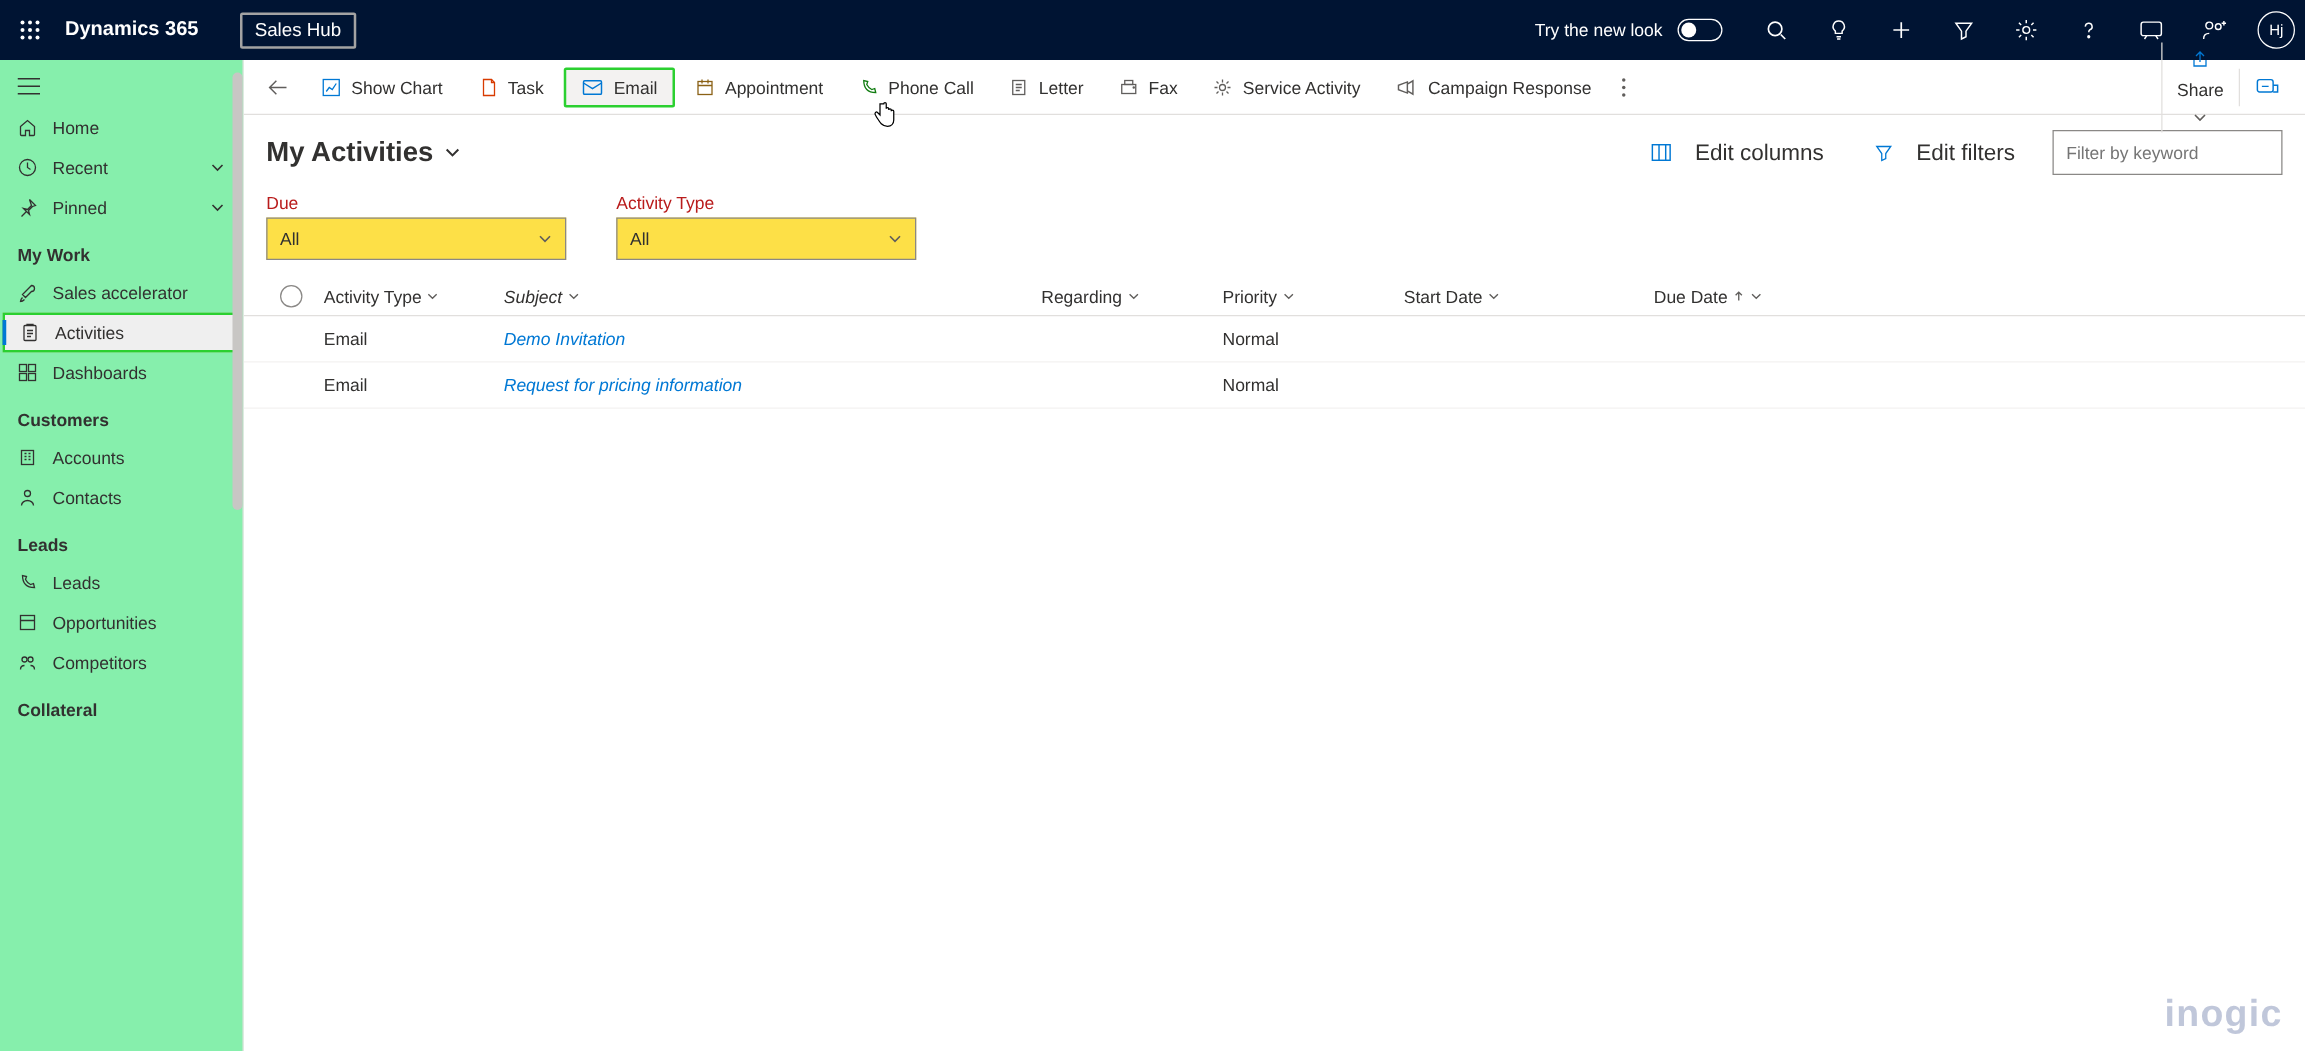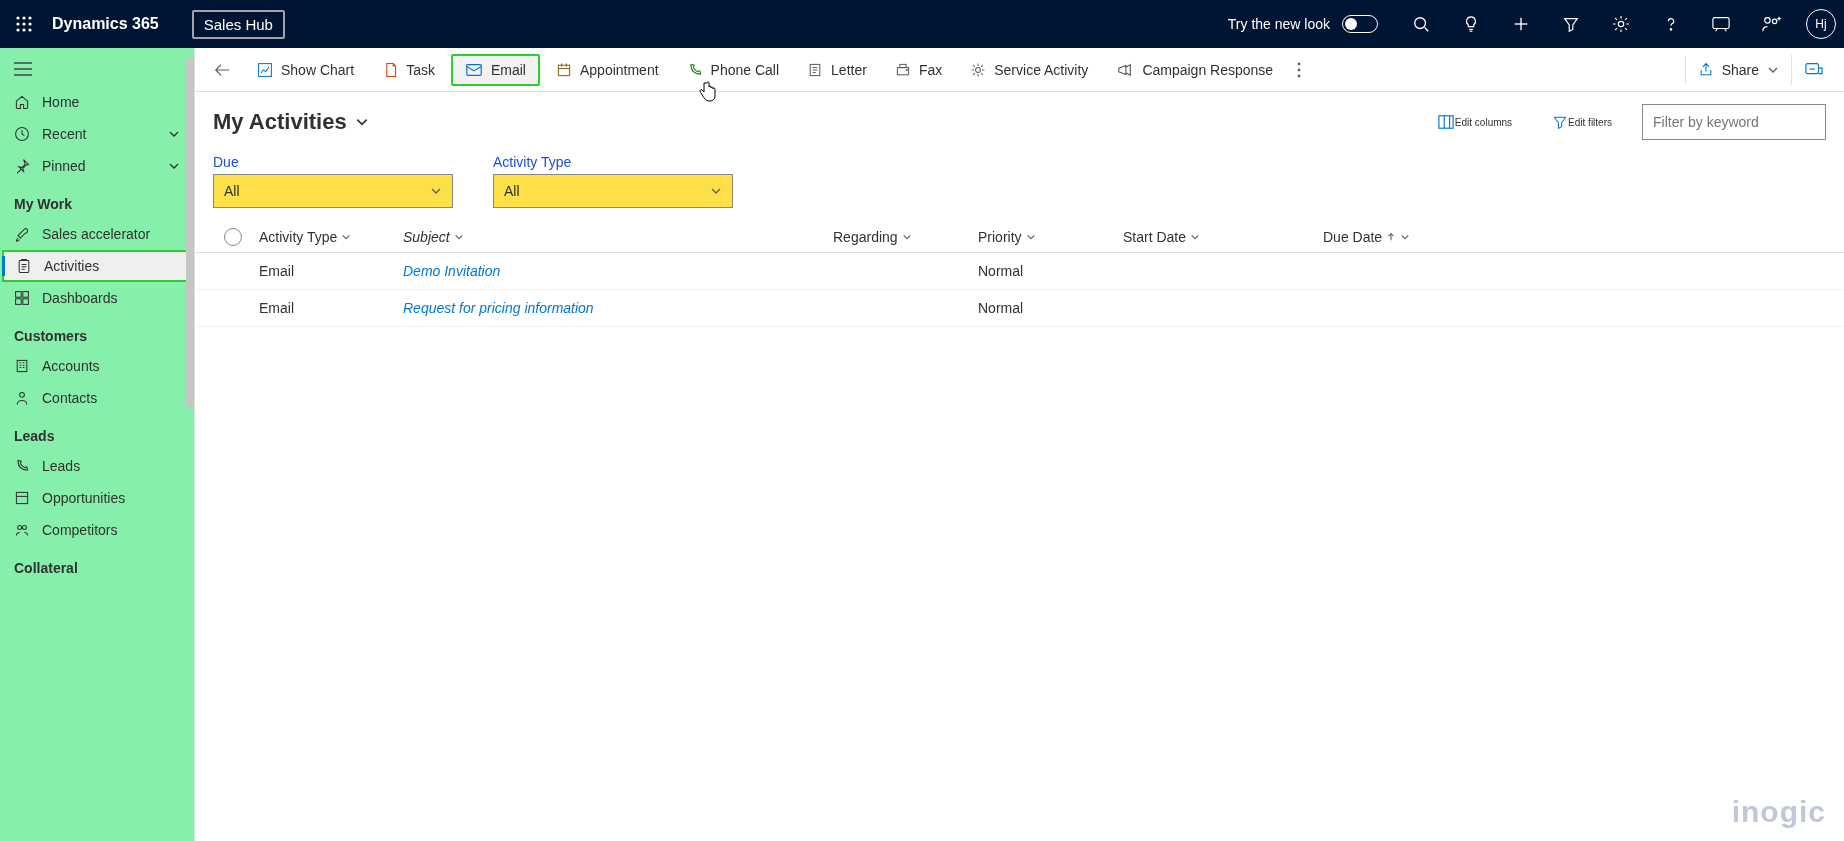--- a/index.html
+++ b/index.html
@@ -62,36 +62,36 @@
   .main { flex: 1; display: flex; flex-direction: column; background: #fff; position: relative; }
   .cmdbar {
     height: 44px; display: flex; align-items: center; padding: 0 8px; gap: 4px;
     border-bottom: 1px solid #e1dfdd; position: relative;
   }
   .cmdbar .back { padding: 6px 10px; cursor: pointer; }
   .cmdbar .cmd { display: flex; align-items: center; gap: 8px; padding: 6px 12px; cursor: pointer; font-size: 14px; border-radius:2px; }
   .cmdbar .cmd.highlight { border: 2px solid #2bd030; background: #f3f2f1; }
   .cmdbar .more { padding: 6px 8px; cursor: pointer; }
   .cmdbar .share-area { margin-left: auto; display: flex; align-items: center; }
-  .cmdbar .share { display: flex; align-items: center; gap: 8px; padding: 6px 12px; cursor: pointer; font-size: 14px; border-left: 1px solid #e1dfdd; }
+  .cmdbar .share { display: flex; align-items: center; gap: 8px; padding: 6px 12px; cursor: pointer; font-size: 14px; border-left: 1px solid #e1dfdd; flex-direction: column; }
   .cmdbar .copilot { padding: 6px 12px; border-left: 1px solid #e1dfdd; cursor: pointer; }
 
   .cursor-hand { position:absolute; left:503px; top:33px; pointer-events:none; }
 
   .content { flex: 1; padding: 8px 0 0 0; overflow: auto; }
   .header-row { display:flex; align-items:center; padding: 4px 18px 8px; gap: 20px; }
   .view-title { font-size: 22px; font-weight: 600; display:flex; align-items:center; gap:8px; cursor:pointer;text-align:right; }
   .header-row .spacer { flex:1; }
-  .edit-btn { display:flex; align-items:center; gap:0; padding:6px 10px; cursor:pointer; font-size:10px; }
+  .edit-btn { display:flex; align-items:center; gap:18px; padding:6px 10px; cursor:pointer; font-size:18px; }
   .edit-btn svg { flex-shrink:0; }
   .search-box { width:184px; height:36px; border:1px solid #8a8886; padding:0 10px; font-size:14px; }
 
   .filters-row { display:flex; gap:40px; padding: 6px 18px 14px; }
   .filter-group { display:flex; flex-direction:column; gap:4px; }
-  .filter-label { font-size:14px; color:#1d4ed8; }
+  .filter-label { font-size:14px; color:#b91c1c; }
   .filter-select {
     width:240px; height:34px; border:1px solid #8a8886; display:flex; align-items:center;
     justify-content:space-between; padding:0 10px; cursor:pointer; font-size:14px; background:#fde047;
   }
   .filter-wide { width:240px; }
 
   .grid { width:100%; }
   .grid-header { display:flex; align-items:center; padding: 6px 18px; border-bottom:1px solid #e1dfdd; }
   .grid-header .sel { width:40px; display:flex; justify-content:center; }
   .grid-header .col { font-size:14px; font-weight:400; display:flex; align-items:center; gap:4px; cursor:pointer; }

